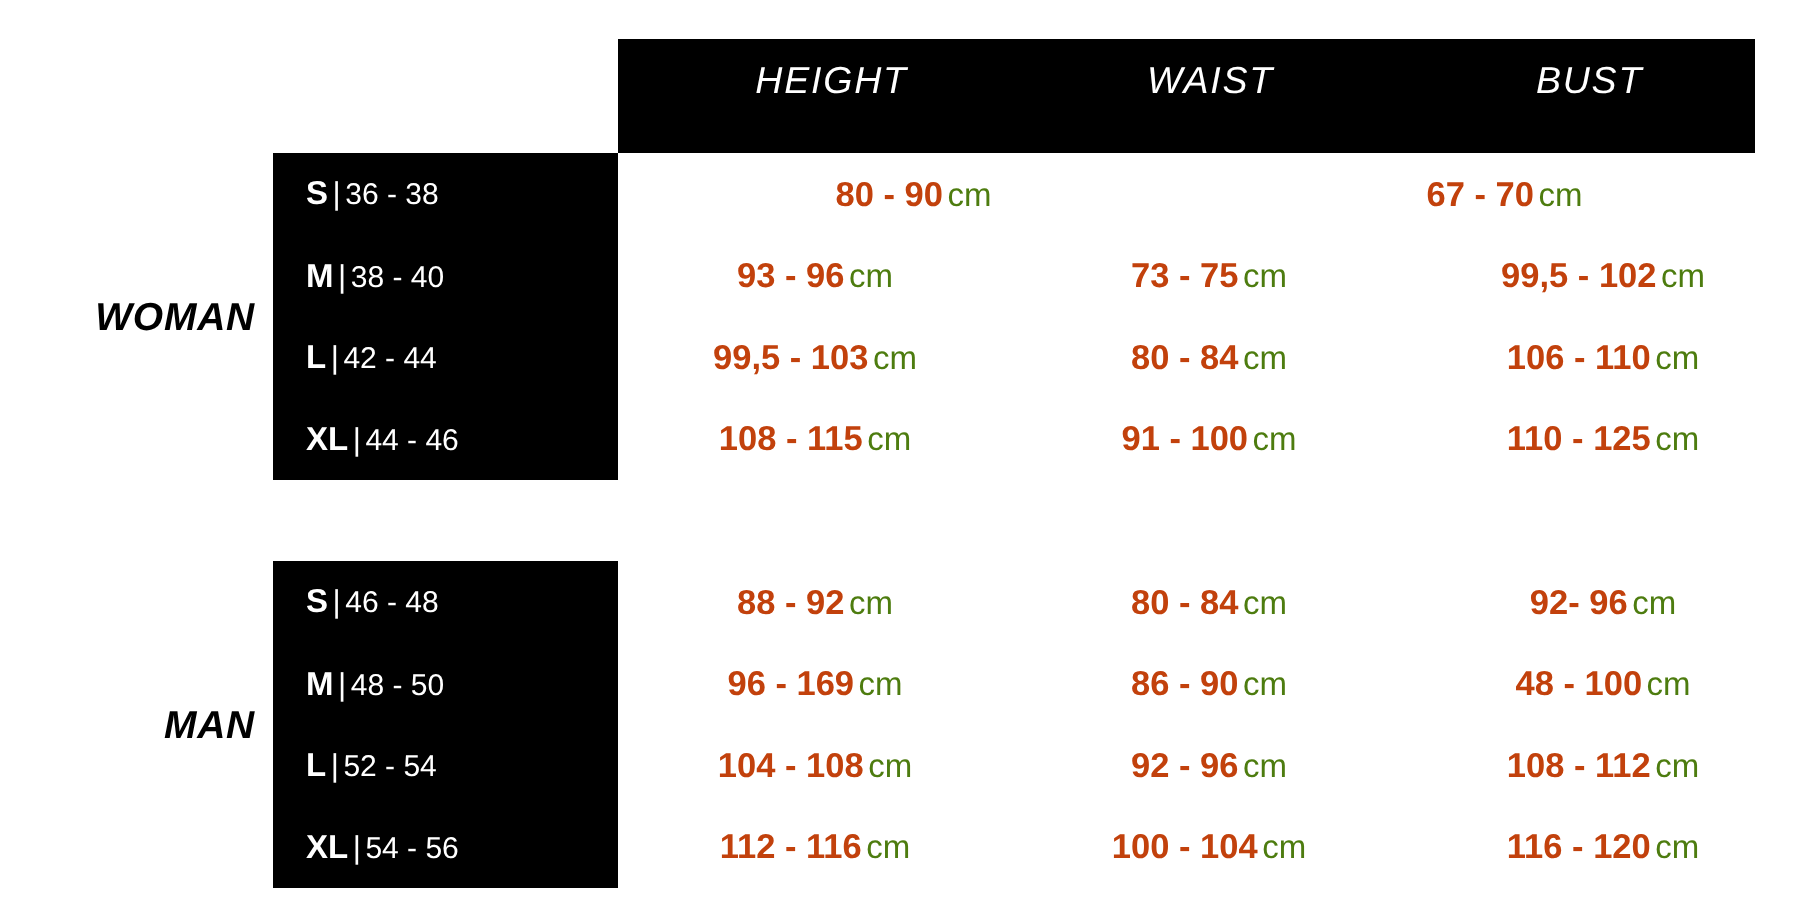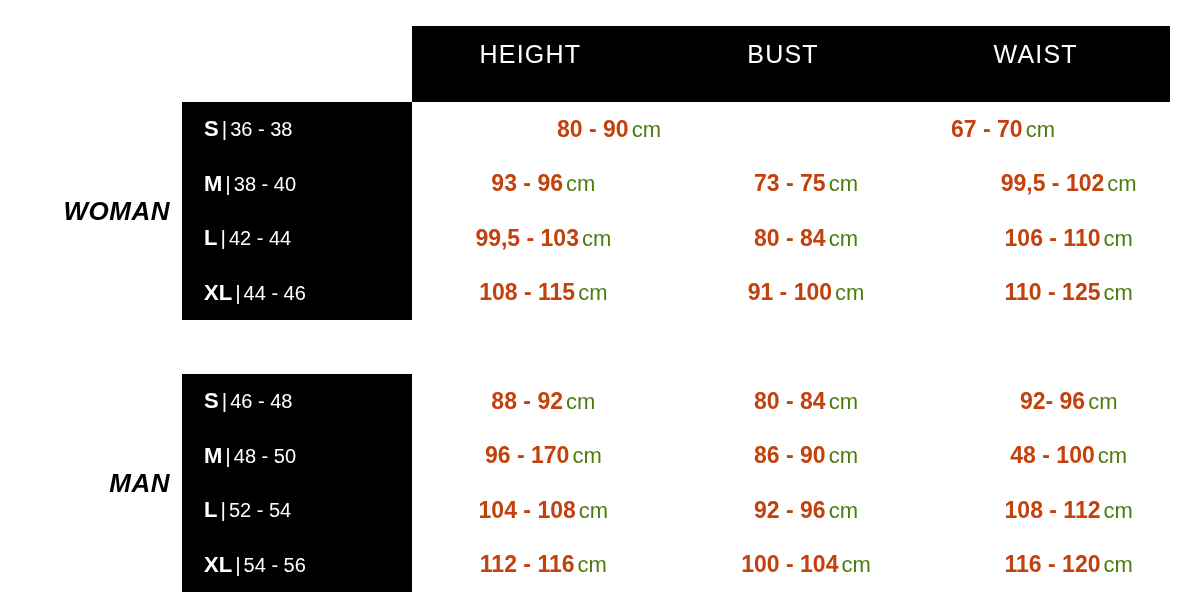--- a/index.html
+++ b/index.html
@@ -26,26 +26,27 @@
   .header-band {
     position: absolute;
     left: 412px;
     top: 26px;
     width: 758px;
     height: 76px;
     background: #000000;
   }
   .header-cells {
     position: absolute;
-    left: 404px;
+    left: 428px;
     top: 26px;
     width: 758px;
     height: 56px;
     display: flex;
     align-items: center;
+    font-style: italic;
   }
   .header-cell {
     flex: 1 1 0;
     text-align: center;
     color: #ffffff;
     font-size: 25px;
     letter-spacing: 1.2px;
     font-weight: 400;
   }
 
@@ -139,22 +140,22 @@
   }
 </style>
 </head>
 <body>
 
 <div class="sheet">
 
   <div class="header-band"></div>
   <div class="header-cells">
     <div class="header-cell">HEIGHT</div>
+    <div class="header-cell">WAIST</div>
     <div class="header-cell">BUST</div>
-    <div class="header-cell">WAIST</div>
   </div>
 
   <div class="group woman">
     <div class="group-label">WOMAN</div>
     <div class="size-band"></div>
     <div class="rows">
 
       <div class="row">
         <div class="cell-size">
           <span class="sz">S</span><span class="sep">|</span><span class="rng">36 - 38</span>
@@ -204,21 +205,21 @@
         </div>
         <div class="cell-meas"><span class="val">88 - 92</span><span class="unit">cm</span></div>
         <div class="cell-meas"><span class="val">80 - 84</span><span class="unit">cm</span></div>
         <div class="cell-meas"><span class="val">92- 96</span><span class="unit">cm</span></div>
       </div>
 
       <div class="row">
         <div class="cell-size">
           <span class="sz">M</span><span class="sep">|</span><span class="rng">48 - 50</span>
         </div>
-        <div class="cell-meas"><span class="val">96 - 170</span><span class="unit">cm</span></div>
+        <div class="cell-meas"><span class="val">96 - 169</span><span class="unit">cm</span></div>
         <div class="cell-meas"><span class="val">86 - 90</span><span class="unit">cm</span></div>
         <div class="cell-meas"><span class="val">48 - 100</span><span class="unit">cm</span></div>
       </div>
 
       <div class="row">
         <div class="cell-size">
           <span class="sz">L</span><span class="sep">|</span><span class="rng">52 - 54</span>
         </div>
         <div class="cell-meas"><span class="val">104 - 108</span><span class="unit">cm</span></div>
         <div class="cell-meas"><span class="val">92 - 96</span><span class="unit">cm</span></div>

